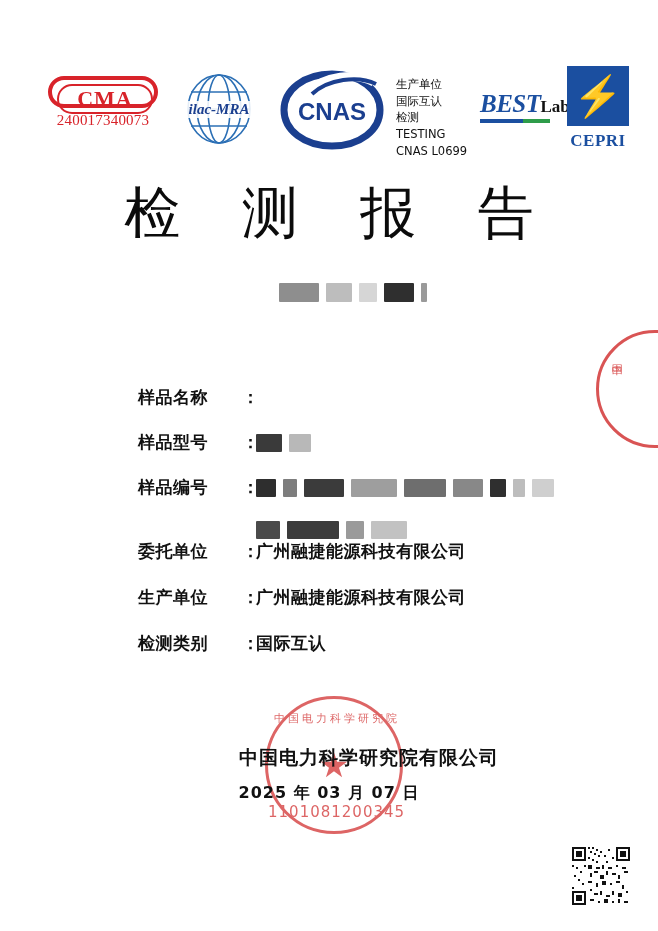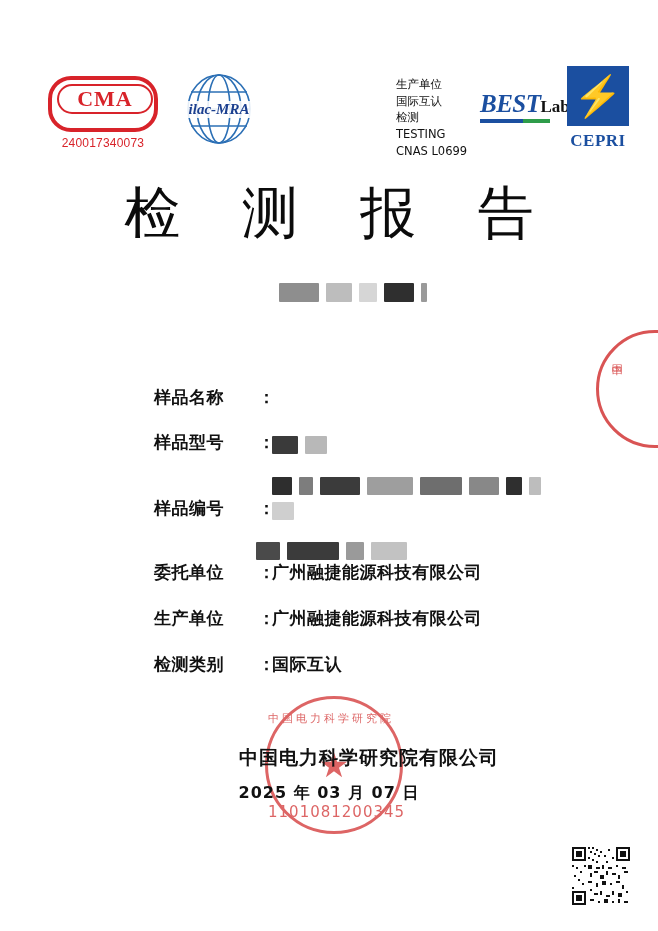--- a/index.html
+++ b/index.html
@@ -28,21 +28,21 @@
   
   .cma {
     position: absolute;
     left: 44px;
     top: 18px;
     width: 118px;
     text-align: center;
   }
   .cma-badge {
     width: 110px;
-    height: 56px;
+    height: 32px;
     border: 4px solid #d8232a;
     border-radius: 23px;
     box-sizing: border-box;
     position: relative;
     margin: 0 auto;
   }
   .cma-badge .inner {
     position: absolute;
     left: 5px; top: 4px;
     width: 96px; height: 30px;
@@ -53,24 +53,24 @@
     align-items: center;
     justify-content: center;
     font-weight: bold;
     font-size: 22px;
     letter-spacing: 1px;
     color: #d8232a;
     font-family: "Liberation Serif", serif;
   }
   .cma-num {
     margin-top: 4px;
-    font-size: 12px;
+    font-size: 15px;
     color: #d8232a;
     letter-spacing: 0.2px;
-    font-family: Liberation Sans, sans-serif;
+    font-family: Liberation Serif, serif;
   }
 
   
   .ilac {
     position: absolute;
     left: 172px;
     top: 12px;
     width: 94px;
     height: 78px;
   }
@@ -185,24 +185,23 @@
 
   
   .fields {
     position: absolute;
     top: 386px;
     left: 138px;
     width: 430px;
   }
   .field-row {
     display: flex;
-    align-items: flex-end;
+    align-items: center;
     margin-bottom: 22px;
     min-height: 22px;
-    margin-left: 16px;
   }
   .field-label {
     width: 104px;
     flex: 0 0 104px;
     font-size: 17px;
     font-family: "DejaVu Sans", sans-serif;
     font-weight: bold;
     color: #111;
     letter-spacing: 0.5px;
     white-space: nowrap;
@@ -279,21 +278,21 @@
     position: absolute;
     left: 50%; top: 50%;
     transform: translate(-50%,-50%);
     color: #d02a2a;
     font-size: 34px;
     line-height: 1;
   }
   .seal .arc-top, .seal .arc-bottom {
     position: absolute;
     left: 0; width: 132px;
-    text-align: left;
+    text-align: right;
     color: #d02a2a;
     font-size: 11px;
     letter-spacing: 3px;
     font-family: "DejaVu Sans", sans-serif;
   }
   .seal .arc-top { top: 12px; }
   .seal .arc-bottom { bottom: 10px; font-size: 15px; letter-spacing: 1px; }
 
   
   .seal-edge {
@@ -346,20 +345,28 @@
         <ellipse cx="47" cy="39" rx="11" ry="34"></ellipse>
         <line x1="16" y1="39" x2="78" y2="39"></line>
         <path d="M19 22 H75"></path>
         <path d="M19 56 H75"></path>
       </g>
       <rect x="8" y="31" width="78" height="17" fill="#ffffff" opacity="0.88"></rect>
       <text x="47" y="44" font-size="15" font-weight="bold" font-style="italic" text-anchor="middle" fill="#1b3f8f" font-family="Liberation Serif, serif">ilac-MRA</text>
     </svg>
   </div>
 
+  <div class="cnas">
+    <svg width="108" height="80" viewBox="0 0 108 80">
+      <path d="M54 4 C26 4 6 20 6 40 C6 60 26 76 54 76 C82 76 102 60 102 40 C102 20 82 4 54 4 Z" fill="none" stroke="#1b3f8f" stroke-width="7"></path>
+      <path d="M96 12 C78 2 46 6 30 22" fill="none" stroke="#ffffff" stroke-width="9"></path>
+      <path d="M98 14 C80 5 50 9 34 24" fill="none" stroke="#1b3f8f" stroke-width="4"></path>
+      <text x="54" y="50" font-size="24" font-weight="bold" text-anchor="middle" fill="#1b3f8f" font-family="Liberation Sans, sans-serif">CNAS</text>
+    </svg>
+  </div>
 
   <div class="cnas-text">
     <div>生产单位</div>
     <div>国际互认</div>
     <div>检测</div>
     <div>TESTING</div>
     <div>CNAS L0699</div>
   </div>
 
   <div class="bestlab">

